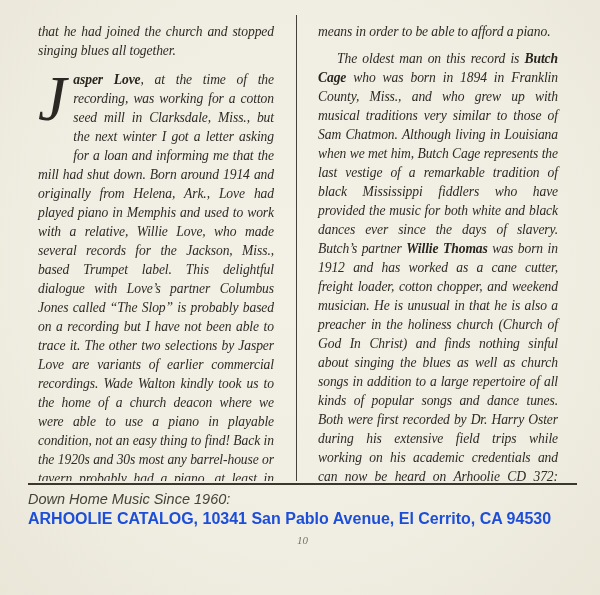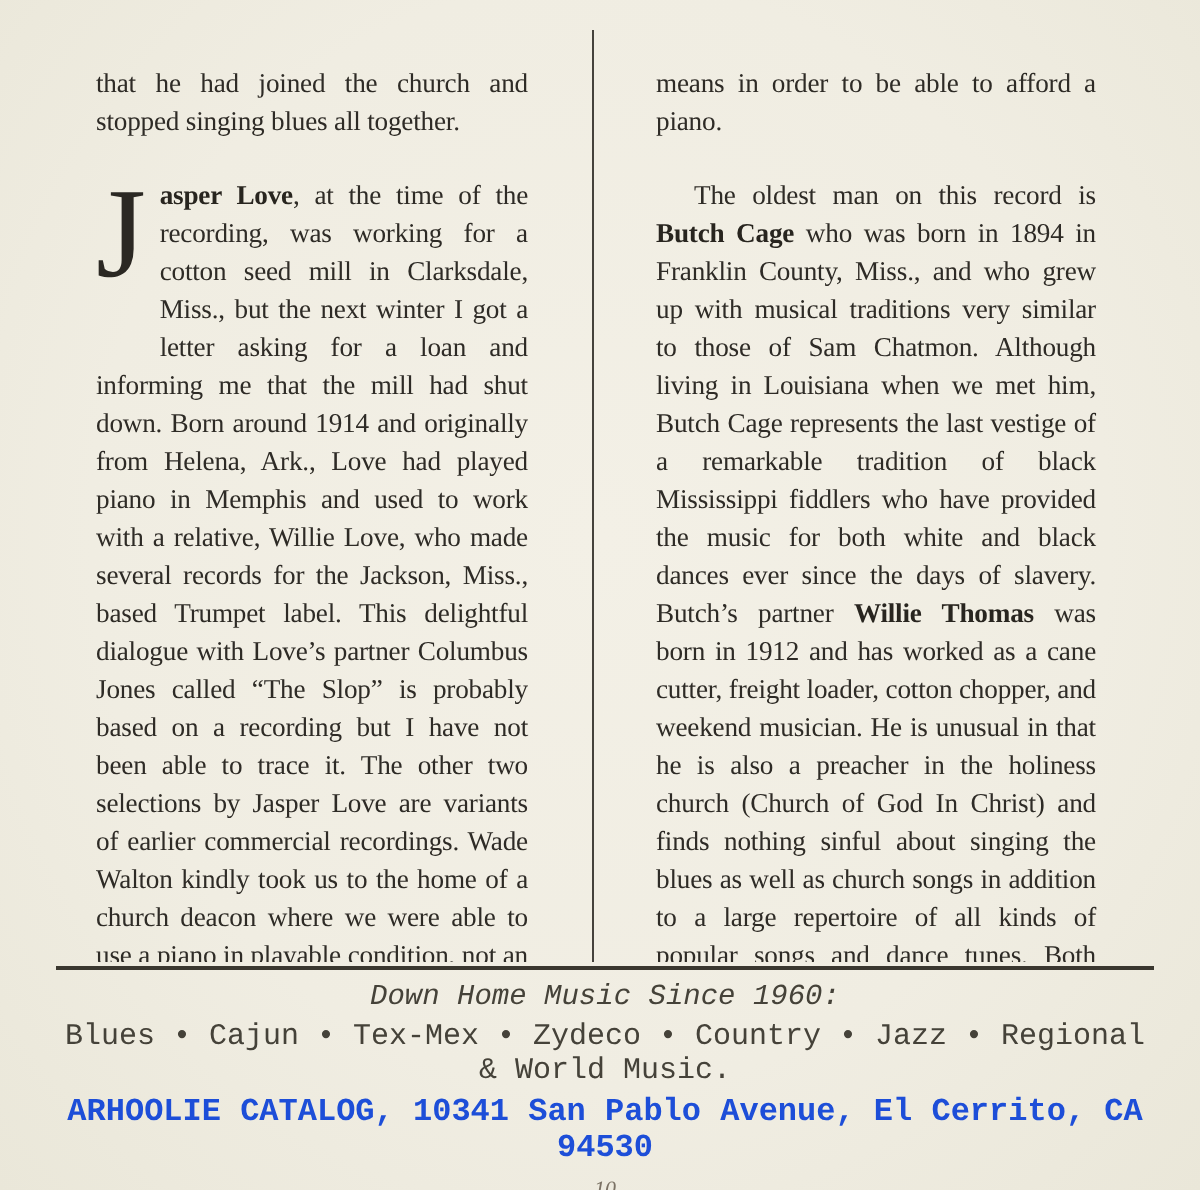--- a/index.html
+++ b/index.html
@@ -26,21 +26,21 @@
     text-align: justify;
     letter-spacing: -0.1px;
   }
   .col-left  { width: 252px; }
   .col-right { width: 256px; }
   .divider {
     width: 1px;
     background: #45423c;
     margin: 1px 13px 0 14px;
   }
-  .col p { margin: 18px; }
+  .col p { margin: 8px; font-style: italic; }
   .para-gap { margin-top: 10px !important; }
   .indent-para { text-indent: 19px; }
   .dropcap {
     float: left;
     font-size: 64px;
     line-height: 52px;
     height: 74px;
     margin: 3px 7px 0 0;
     color: #2b2823;
   }
@@ -52,22 +52,22 @@
     margin-top: 1px !important;
     padding-right: 2px;
   }
   .footer-rule {
     height: 2px;
     background: #3a372f;
     width: 549px;
     margin: 2px 0 0 -2px;
   }
   .footer {
-    text-align: center;
-    font-family: Liberation Mono, monospace;
+    text-align: left;
+    font-family: Liberation Sans, sans-serif;
     color: #454239;
     width: 549px;
     margin-left: -2px;
   }
   .footer-tagline { font-style: italic; font-size: 14.5px; margin-top: 6px; }
   .footer-genres  { font-size: 15px; margin-top: 3px; }
   .footer-catalog { font-size: 14.5px; margin-top: 2px; }
   .footer-address { font-weight: bold; font-size: 16px; margin-top: 3px; color: #1d4ed8; }
   .page-number {
     text-align: center;
@@ -99,19 +99,18 @@
       <p class="indent-para"><span>The oldest man on this record is </span><span class="bold-run">Butch Cage</span><span> who was born in 1894 in Franklin County, Miss., and who grew up with musical traditions very similar to those of Sam Chatmon. Although living in Louisiana when we met him, Butch Cage represents the last vestige of a remarkable tradition of black Mississippi fiddlers who have provided the music for both white and black dances ever since the days of slavery. Butch’s partner </span><span class="bold-run">Willie Thomas</span><span> was born in 1912 and has worked as a cane cutter, freight loader, cotton chopper, and weekend musician. He is unusual in that he is also a preacher in the holiness church  (Church of God In Christ) and finds nothing sinful about singing the blues as well as church songs in addition to a large repertoire of all kinds of popular songs and dance tunes. Both were first recorded by Dr. Harry Oster during his extensive field trips while working on his academic credentials and can now be heard on Arhoolie CD 372: </span><span class="bold-run">Country Negro Jam Session</span><span>.</span></p>
       <p class="byline">(Chris Strachwitz-rewritten in 1989)</p>
     </div>
 
   </div>
 
   <div class="footer-rule"></div>
 
   <div class="footer">
     <div class="footer-tagline">Down Home Music Since 1960:</div>
-    <div class="footer-genres">Blues • Cajun • Tex-Mex • Zydeco • Country • Jazz • Regional &amp; World Music.</div>
     <div class="footer-address">ARHOOLIE CATALOG, 10341 San Pablo Avenue, El Cerrito, CA 94530</div>
   </div>
 
   <div class="page-number">10</div>
 
 </div>
 
 </body></html>

